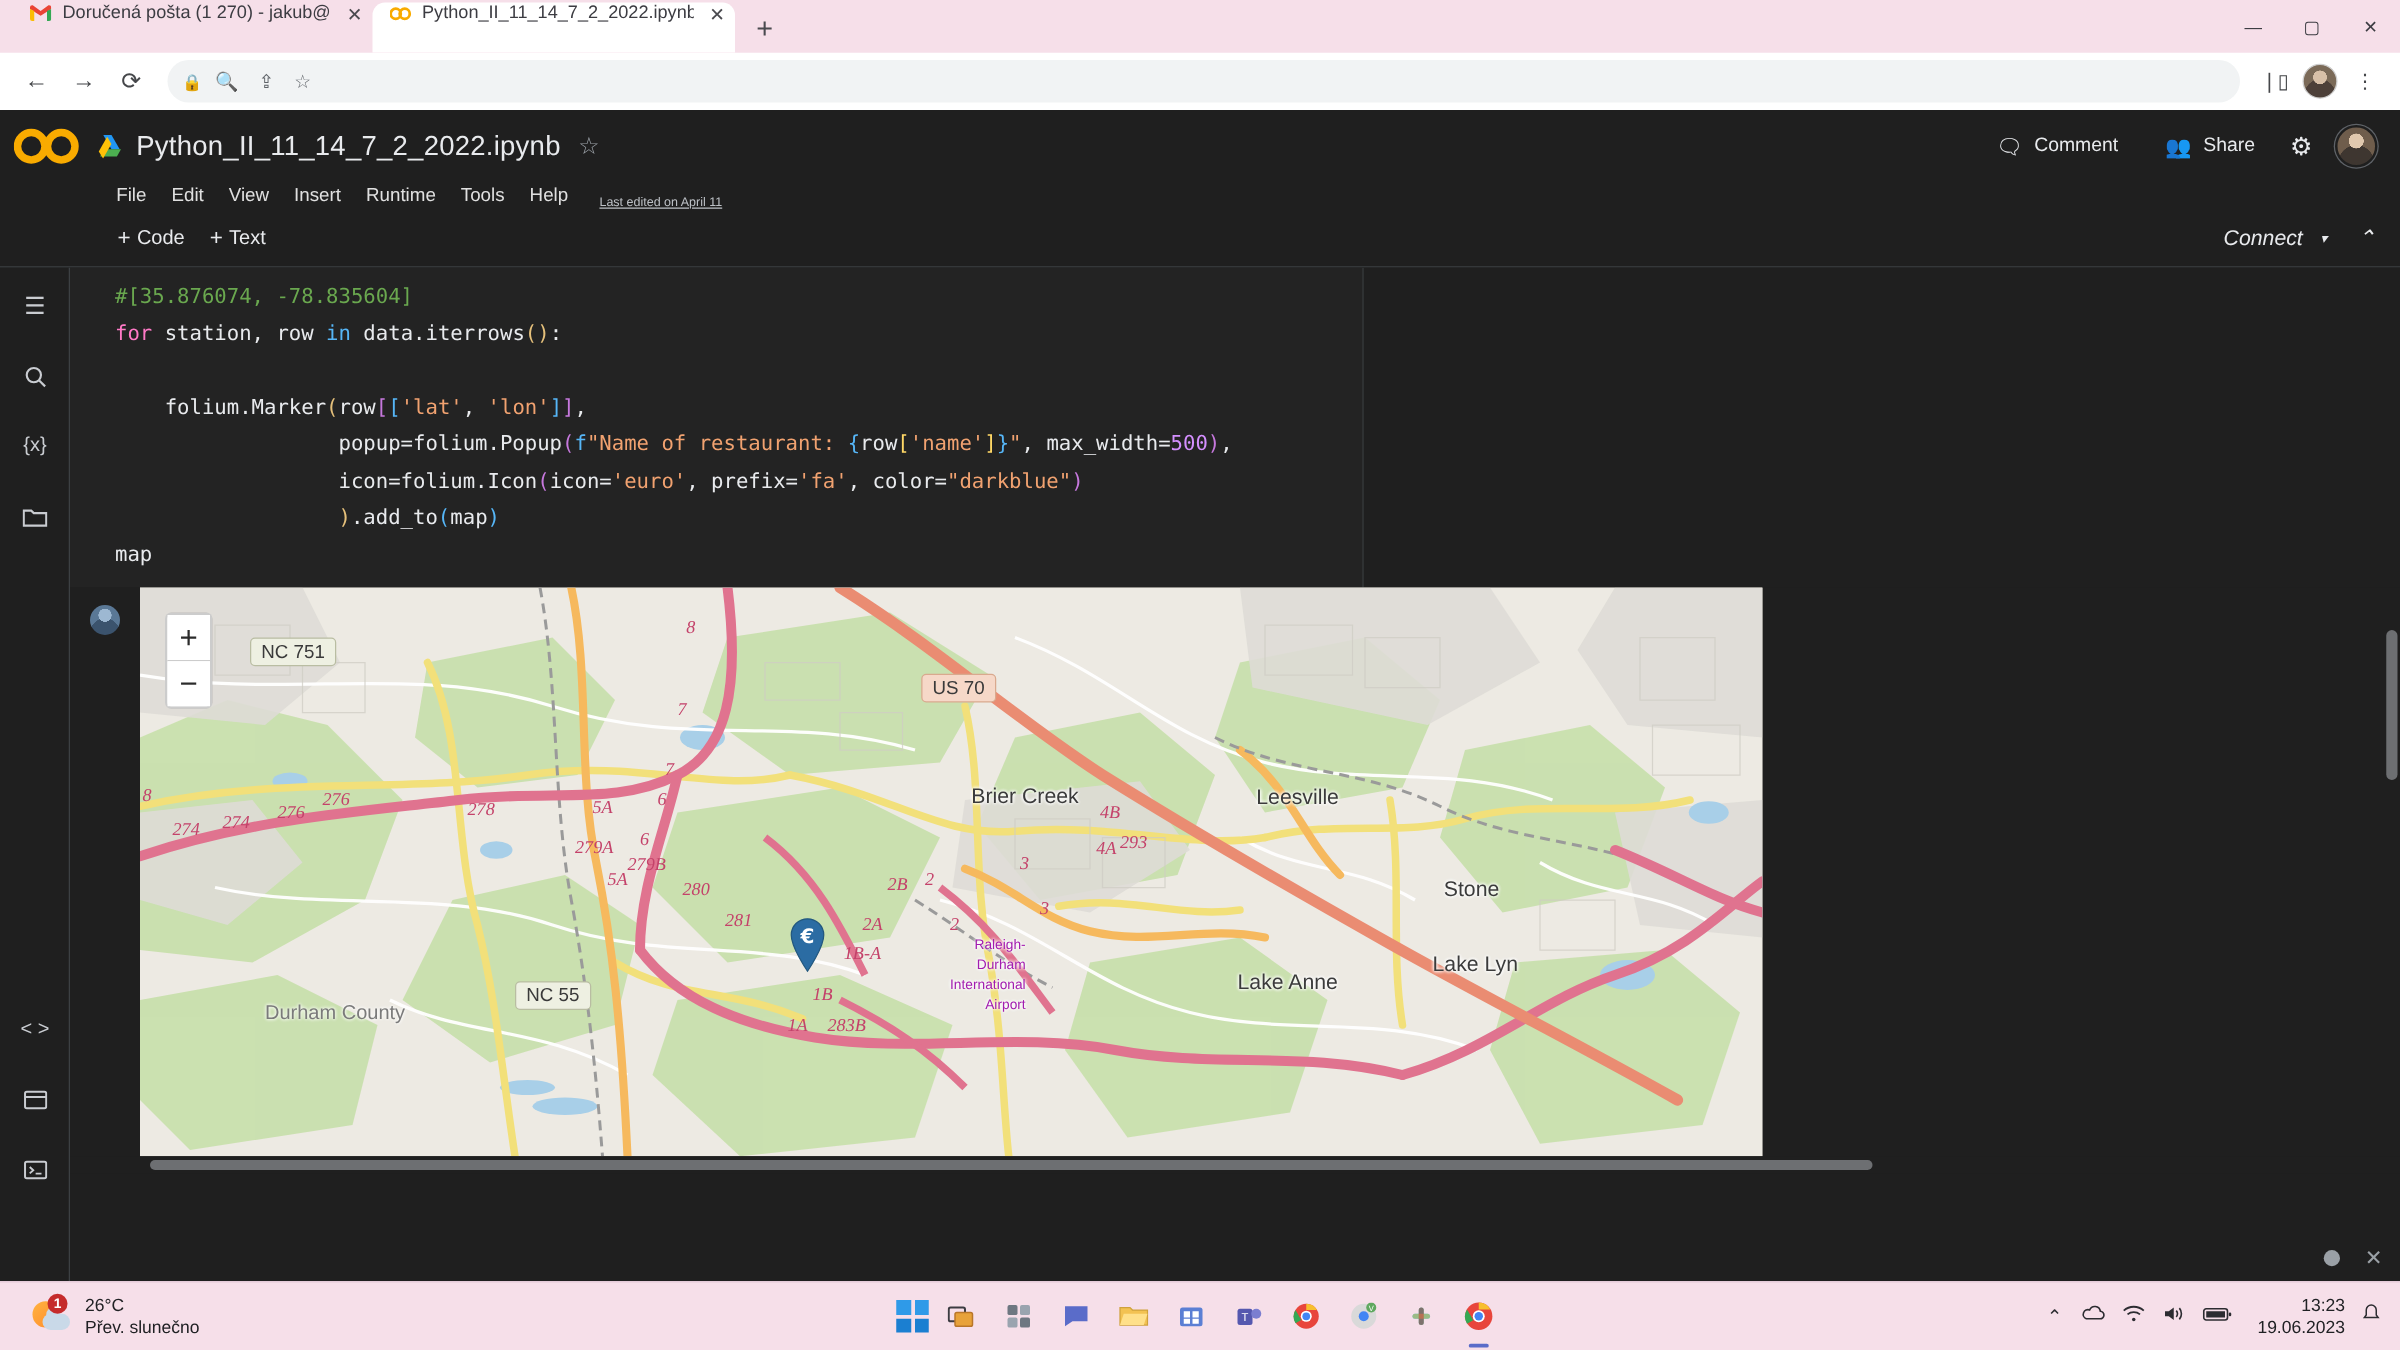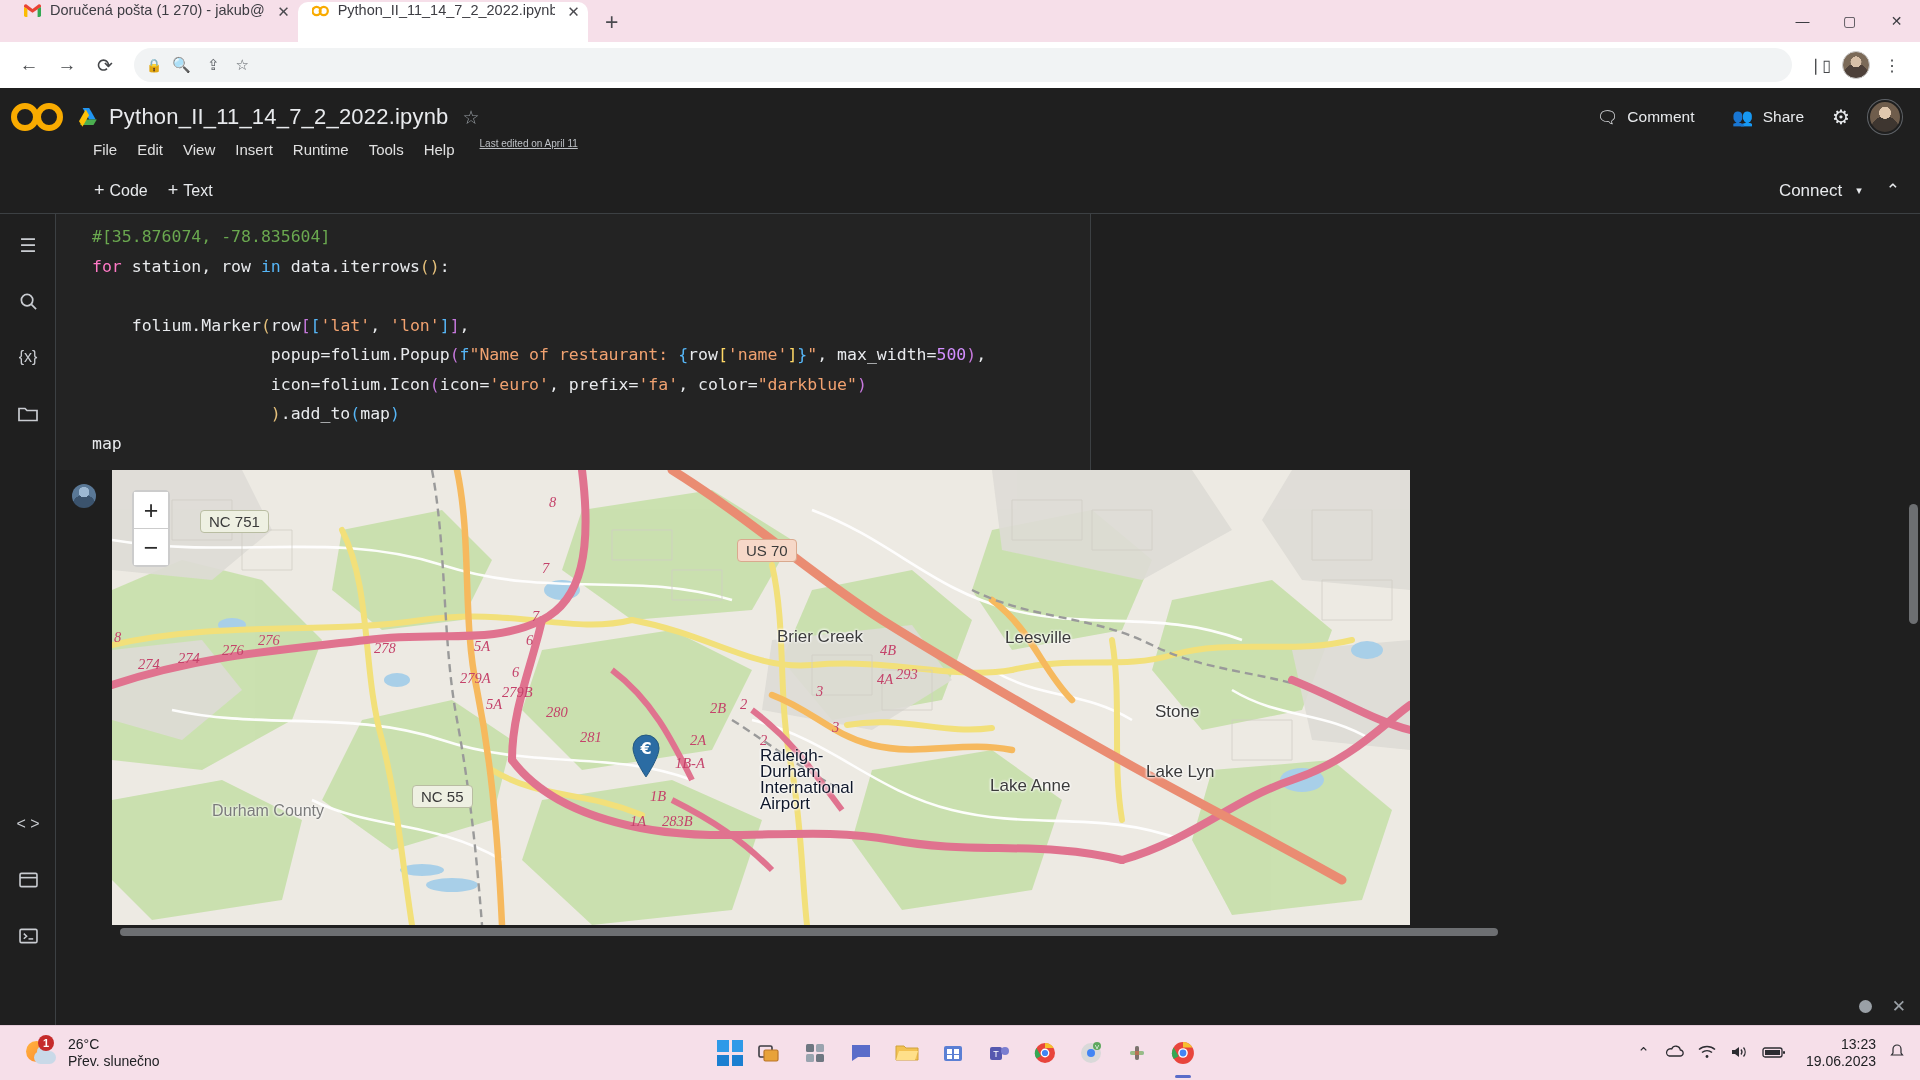--- a/index.html
+++ b/index.html
@@ -160,21 +160,21 @@
     background: #6f5d4c;
     background-image: radial-gradient(circle at 50% 36%, #e0c8ae 0 24%, transparent 25%),
                       radial-gradient(circle at 50% 95%, #3e3630 0 44%, transparent 45%);
     border: 2px solid #1f1f1f;
     box-shadow: 0 0 0 1px #5f6368;
   }
 
   
   .menubar {
     height: 30px;
-    display: flex; align-items: flex-start;
+    display: flex; align-items: flex-end;
     padding-left: 84px;
     gap: 2px;
     margin-top: -8px;
   }
   .menuitem {
     color: #e0e0e0; font-size: 15px;
     padding: 3px 9px; border-radius: 4px;
   }
   .lastedit {
     color: #bdc1c6; font-size: 10px;
@@ -190,21 +190,21 @@
     border-bottom: 1px solid #3c4043;
     background: #1f1f1f;
   }
   .addbtn {
     display: flex; align-items: center; gap: 5px;
     color: #e8eaed; font-size: 16px;
     padding: 5px 10px; border-radius: 4px;
   }
   .addbtn .plus { font-size: 18px; color: #e8eaed; }
   .cellbar-right {
-    margin-left: auto; display: flex; align-items: center; gap: 6px;
+    margin-left: auto; display: flex; align-items: center; gap: 6px; font-style: italic;
   }
   .connect {
     color: #e8eaed; font-size: 17px; padding: 6px 8px;
   }
   .caret { color: #e8eaed; font-size: 11px; }
   .chev-up { color: #e8eaed; font-size: 17px; margin-left: 18px; }
 
   
   .colab-body {
     flex: 1 1 auto; display: flex; position: relative; overflow: hidden;
@@ -319,21 +319,21 @@
     white-space: nowrap;
   }
   .place-lbl {
     position: absolute; z-index: 11;
     color: #3b3b3b; font-size: 17px;
     font-family: "Liberation Sans", sans-serif;
     white-space: nowrap;
     text-shadow: 0 0 3px #fff, 0 0 3px #fff, 0 0 3px #fff;
   }
   .place-lbl.airport {
-    font-size: 17px; color: #0f172a; text-align: left; line-height: 16px;
+    font-size: 11px; color: #a21caf; text-align: right; line-height: 16px;
   }
   .county-lbl {
     position: absolute; z-index: 11;
     color: #7a7a7a; font-size: 16px;
     font-family: "Liberation Sans", sans-serif;
     white-space: nowrap;
     text-shadow: 0 0 3px #fff, 0 0 3px #fff;
   }
 
   .marker {

